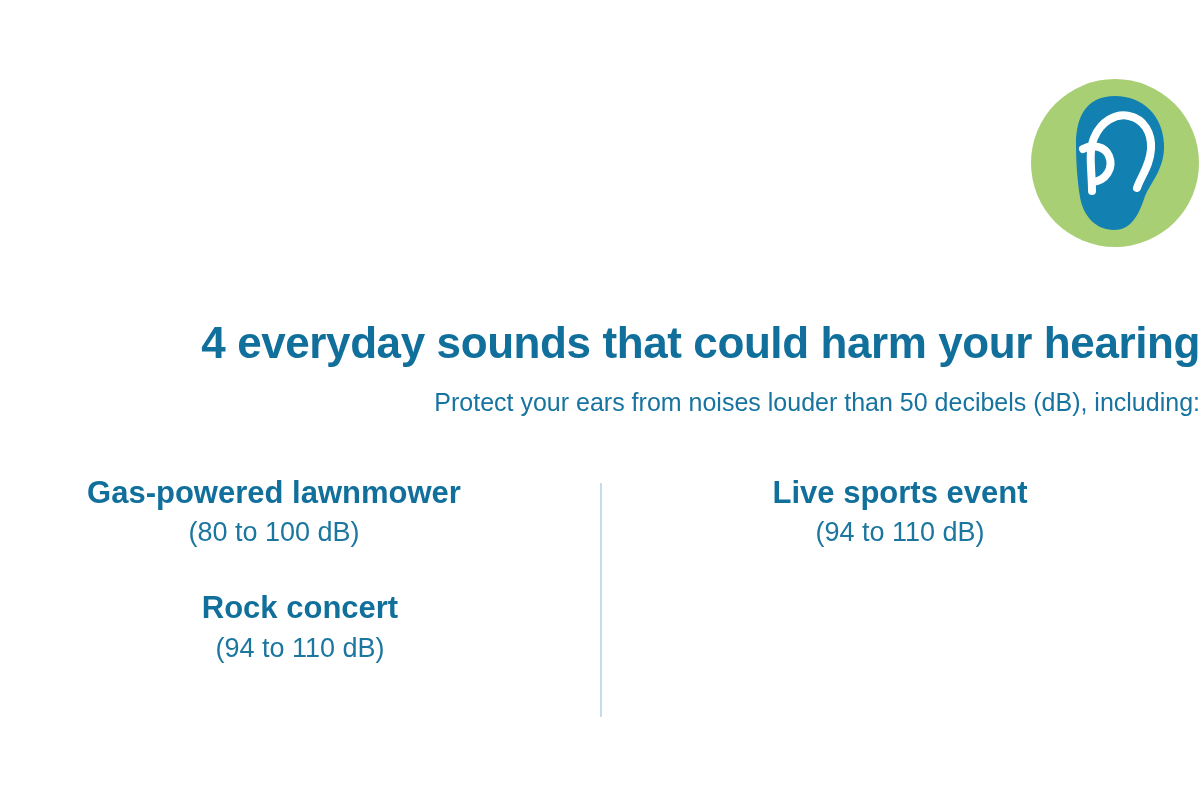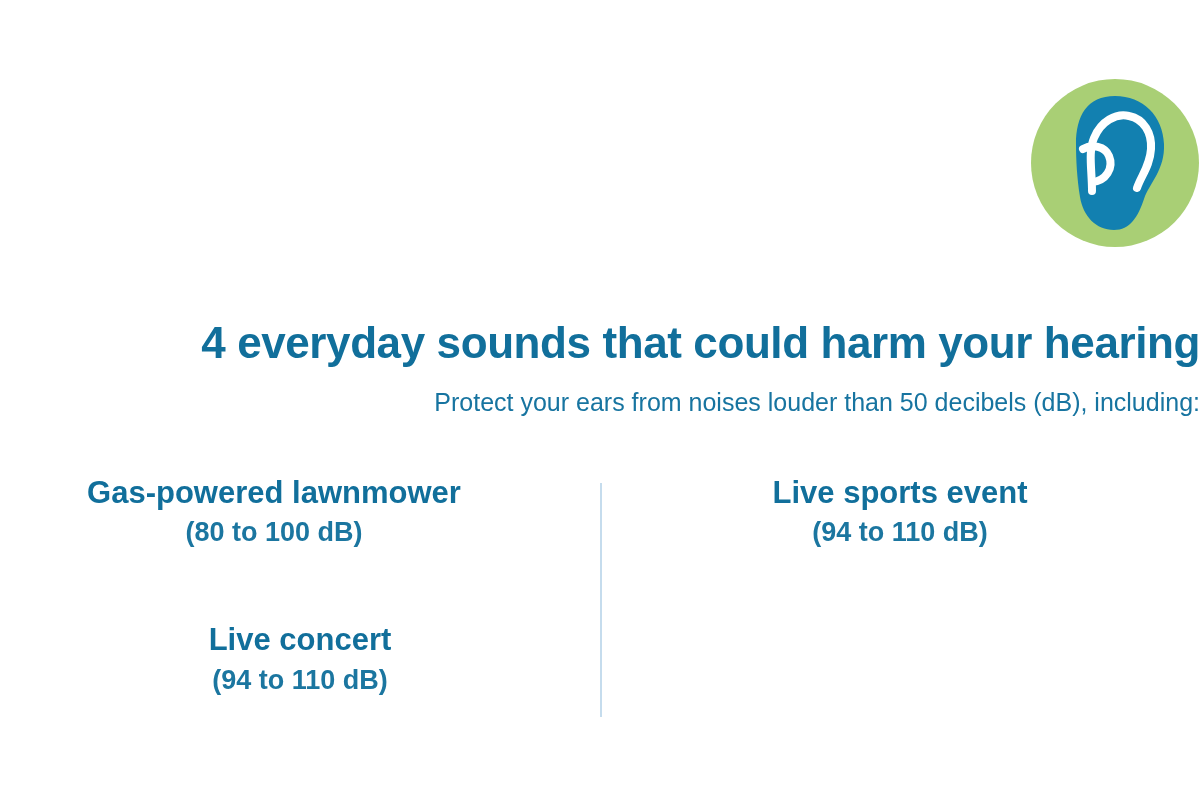--- a/index.html
+++ b/index.html
@@ -61,21 +61,21 @@
   }
 
   
   .items {
     margin-top: 58px;
     width: 1200px;
     position: relative;
     display: grid;
     grid-template-columns: 600px 600px;
     grid-template-rows: auto auto;
-    row-gap: 74px;
+    row-gap: 42px;
   }
 
   .divider {
     position: absolute;
     left: 600px;
     top: 8px;
     width: 2px;
     height: 234px;
     background: #c5dced;
   }
@@ -95,21 +95,21 @@
     font-size: 31px;
     font-weight: bold;
     line-height: 1.15;
     color: #116f9b;
     white-space: nowrap;
   }
 
   .item-range {
     margin-top: 7px;
     font-size: 27px;
-    font-weight: bold;
+    font-weight: normal;
     line-height: 1.15;
     color: #1b76a0;
     white-space: nowrap;
   }
 </style>
 </head>
 <body>
 
 <div class="infographic">
 
@@ -150,18 +150,18 @@
       <div class="item-range">(80 to 100 dB)</div>
     </div>
 
     <div class="item col-right">
       <div class="item-title">Live sports event</div>
       <div class="item-range">(94 to 110 dB)</div>
     </div>
 
 
     <div class="item col-right">
-      <div class="item-title">Live concert</div>
+      <div class="item-title">Rock concert</div>
       <div class="item-range">(94 to 110 dB)</div>
     </div>
 
   </div>
 </div>
 
 </body></html>

